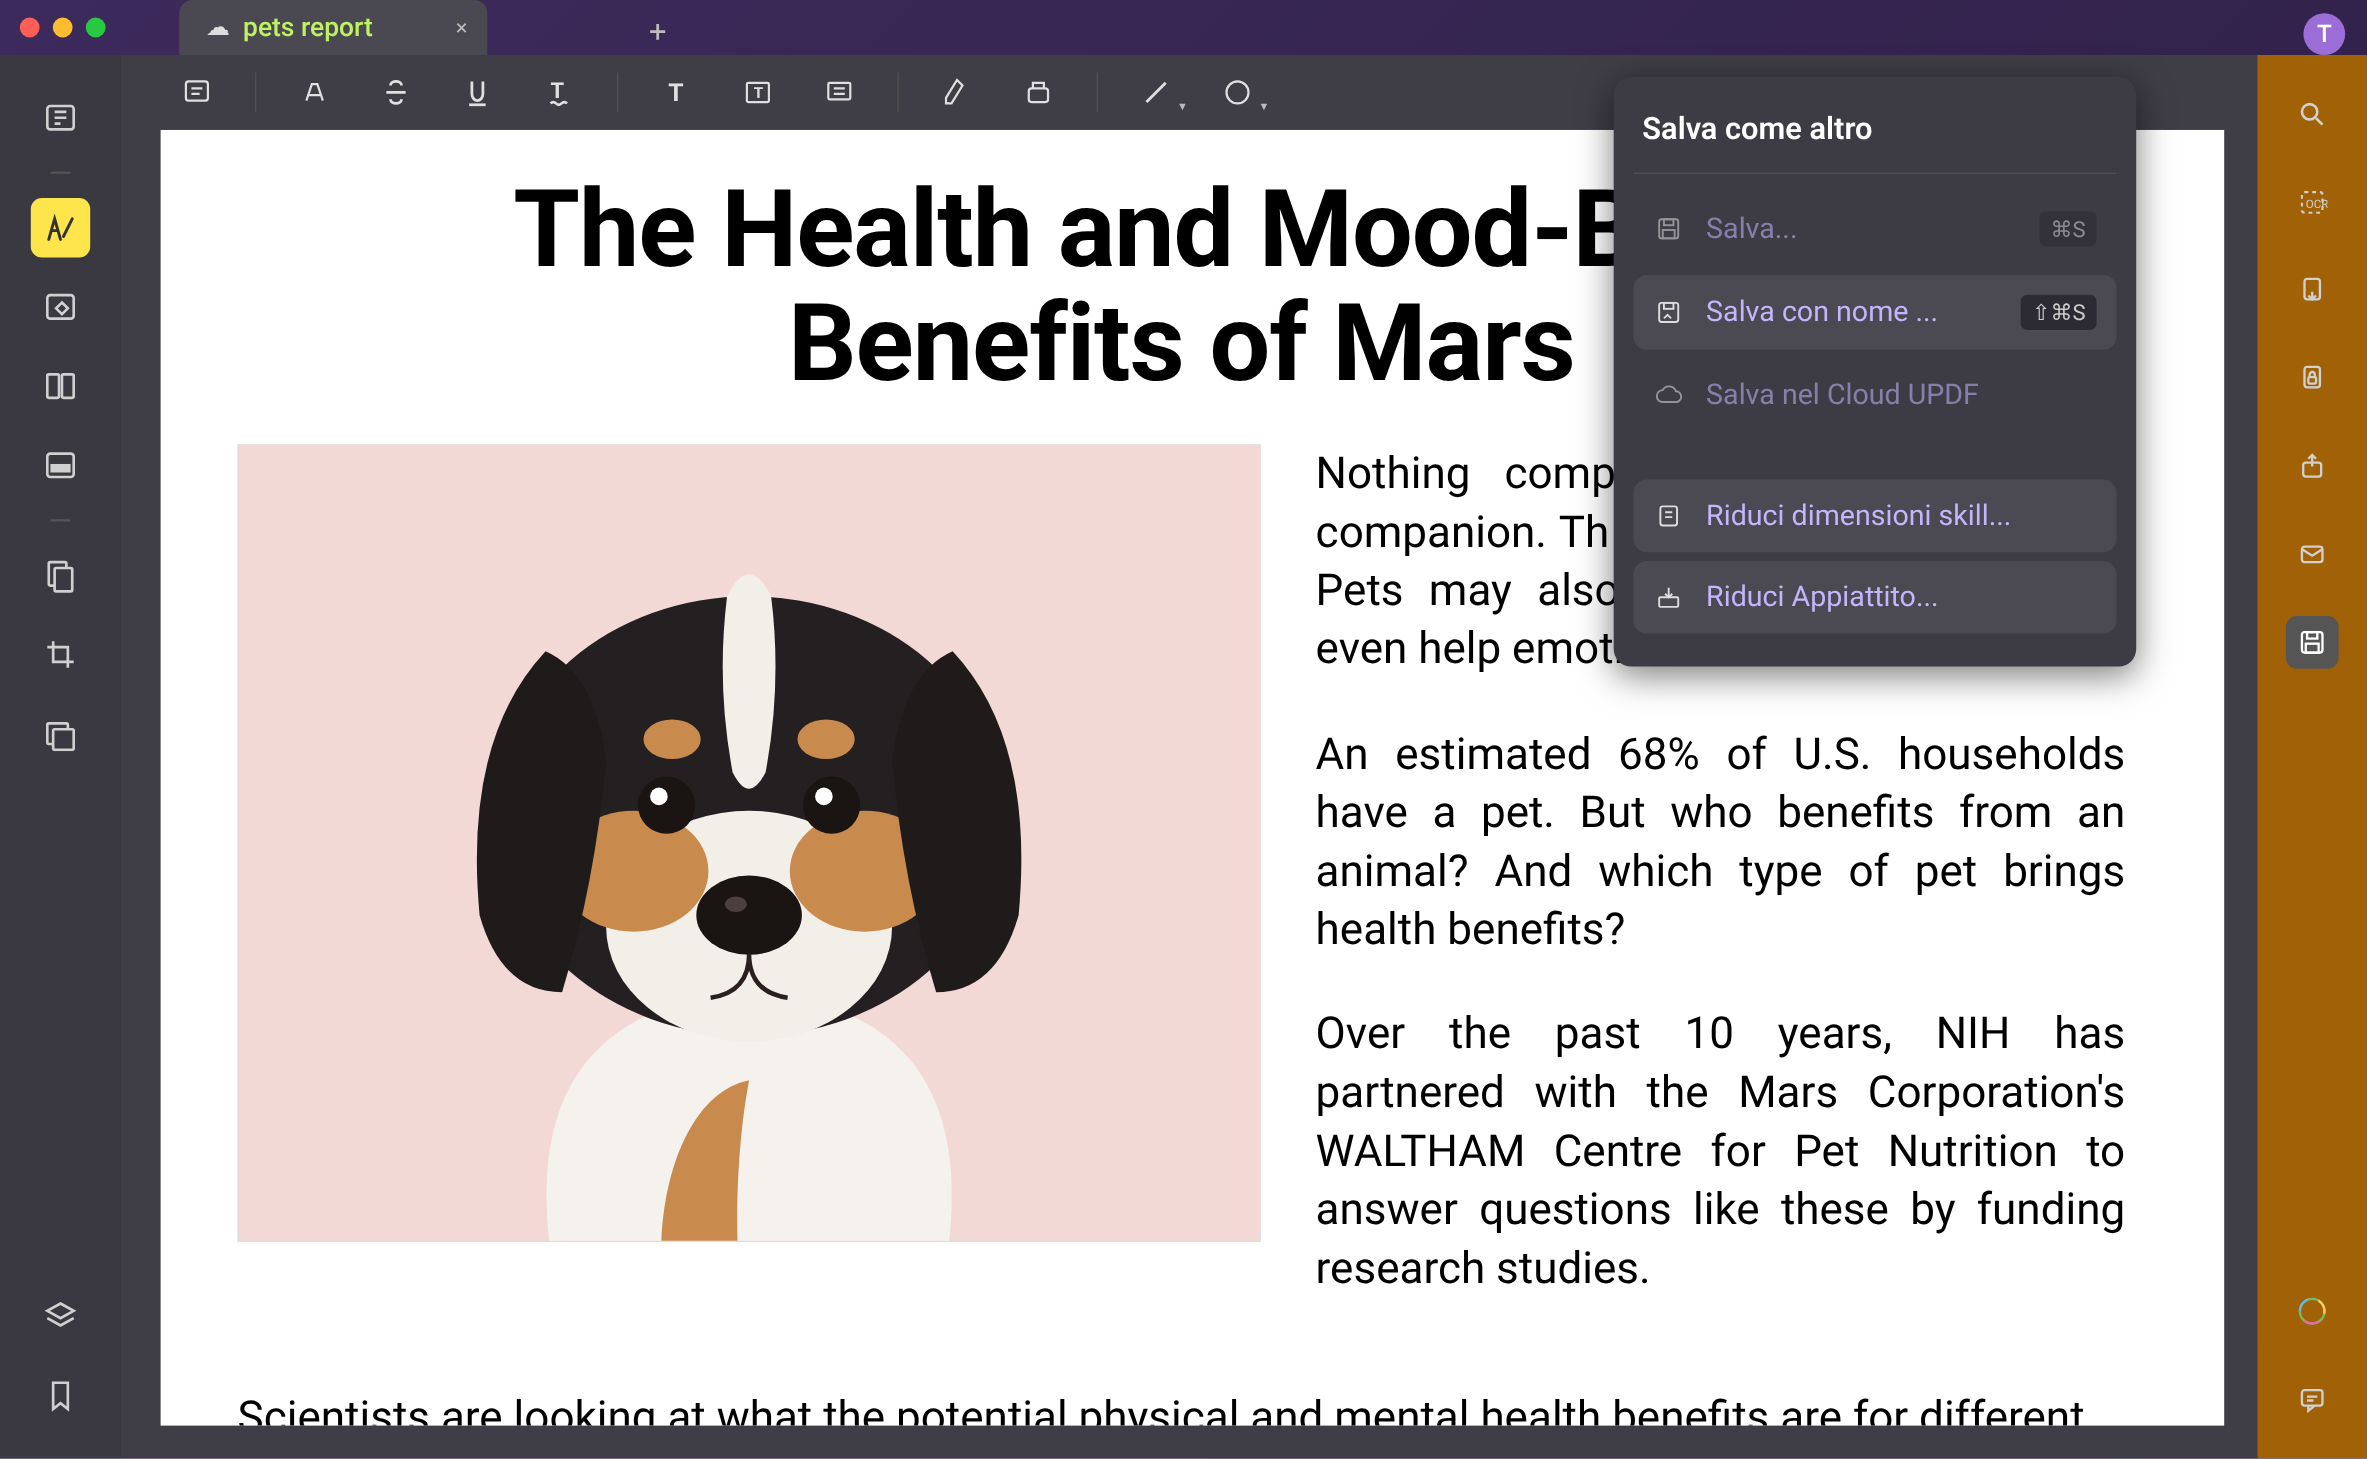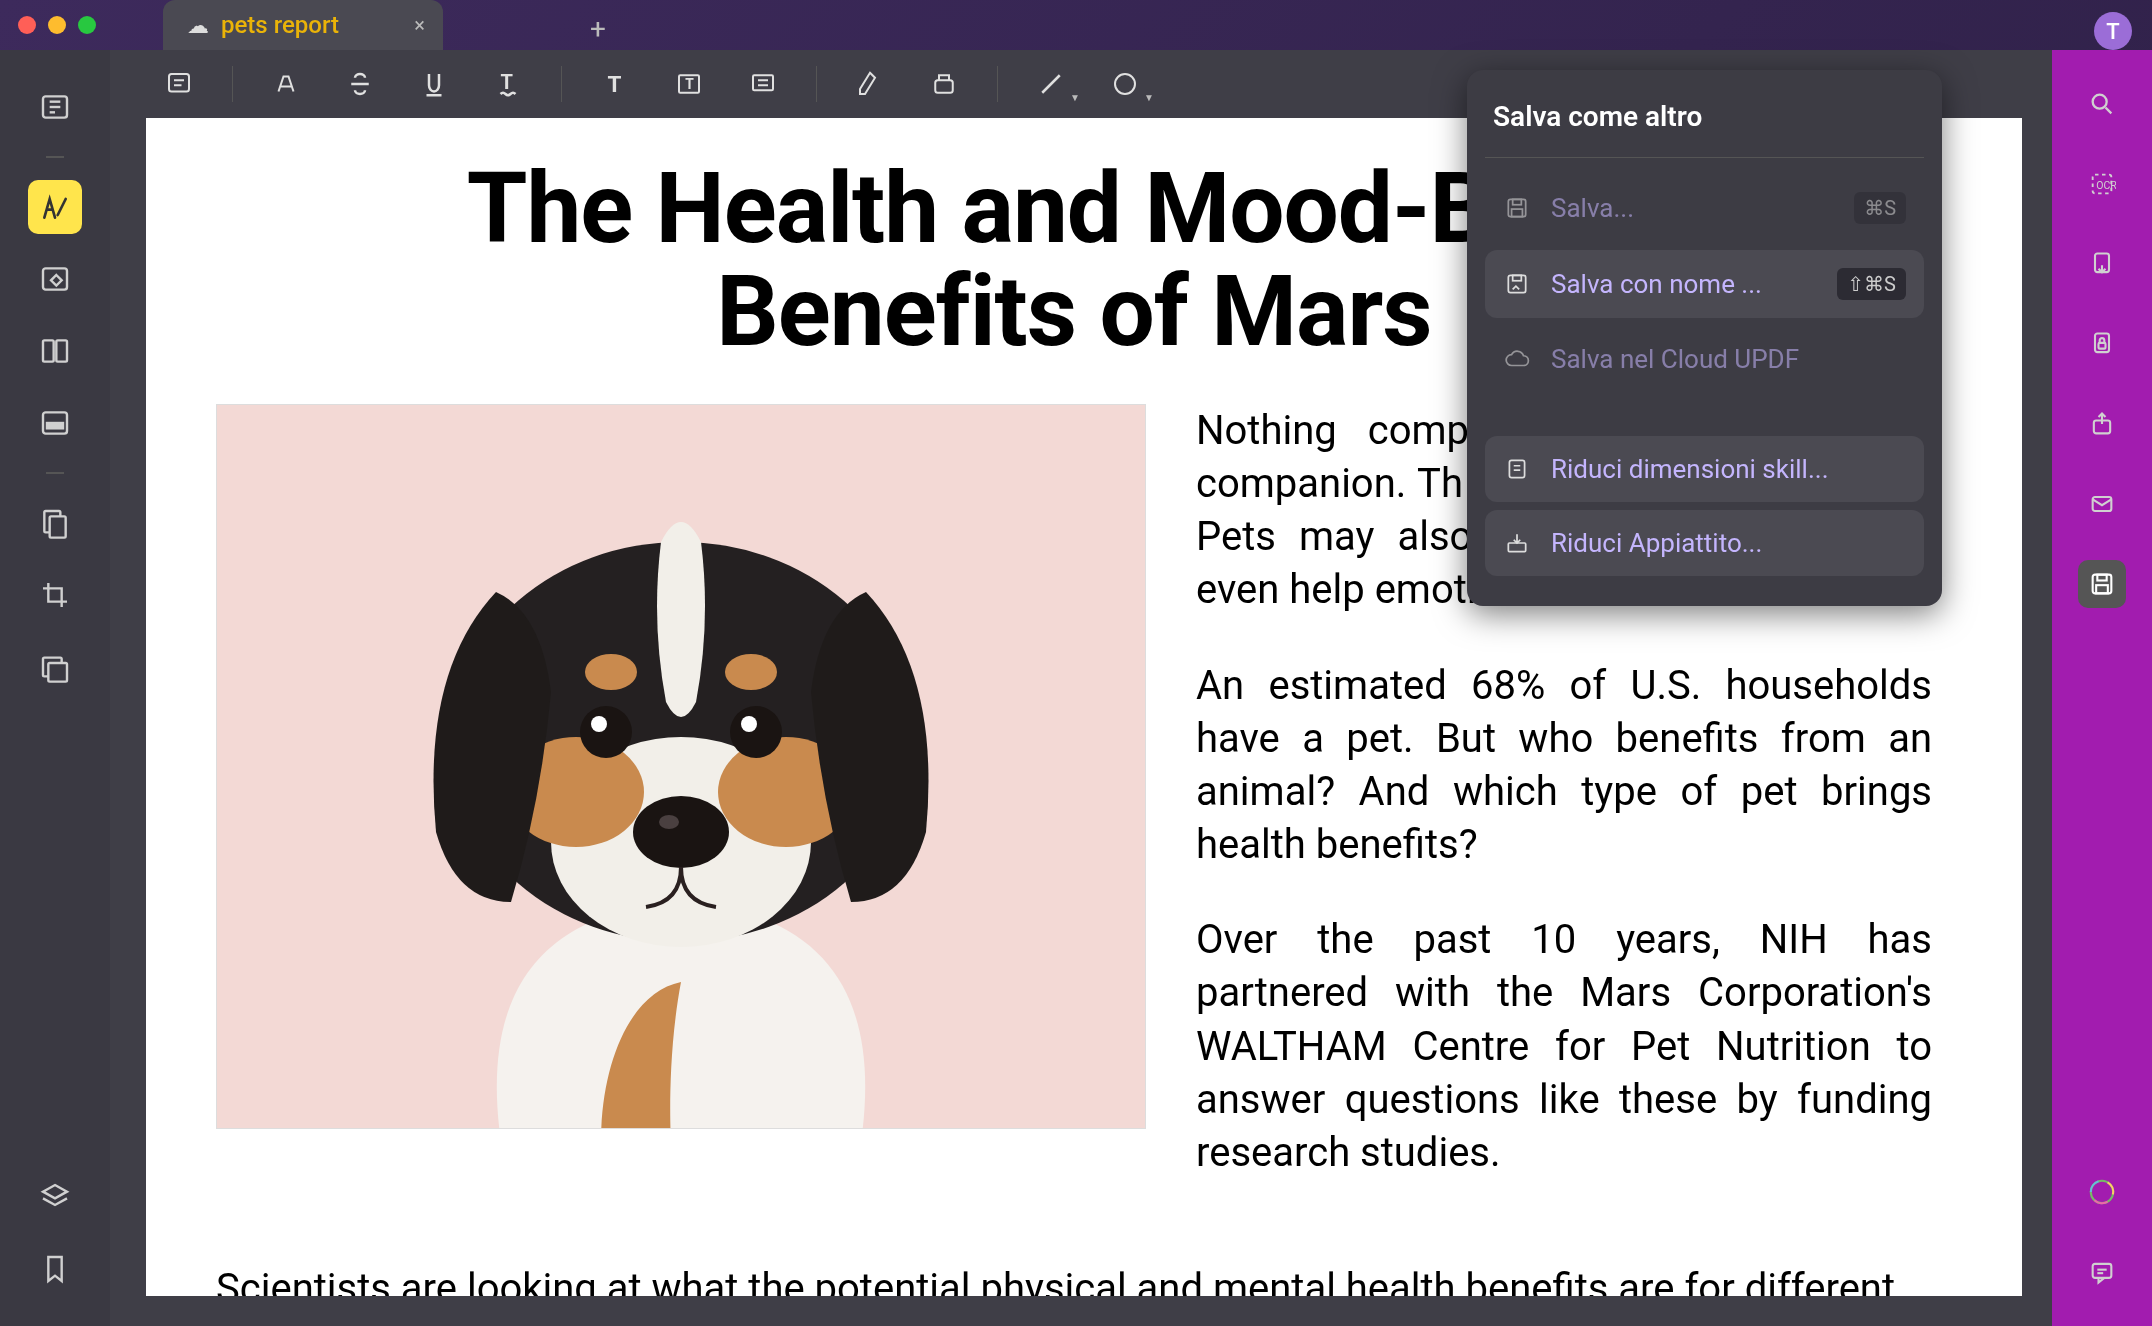--- a/index.html
+++ b/index.html
@@ -5,21 +5,21 @@
 *{margin:0;padding:0;box-sizing:border-box;font-family:-apple-system,BlinkMacSystemFont,"Segoe UI",Roboto,sans-serif}
 body{width:2152px;height:1326px;background:linear-gradient(135deg,#3d2a5c 0%,#2b1e42 100%);overflow:hidden;position:relative}
 .titlebar{height:50px;display:flex;align-items:center;padding:0 18px;position:relative}
 .traffic-lights{display:flex;gap:12px}
 .tl{width:18px;height:18px;border-radius:50%}
 .tl.r{background:#ff5f57}
 .tl.y{background:#febc2e}
 .tl.g{background:#28c840}
 .tab{position:absolute;left:163px;top:0;height:50px;background:#4a4952;border-radius:12px 12px 0 0;display:flex;align-items:center;padding:0 40px 0 24px;gap:12px;min-width:280px}
 .tab-icon{color:#ddd;font-size:22px}
-.tab-title{color:#eab308;font-size:24px;font-weight:500}
+.tab-title{color:#bef264;font-size:24px;font-weight:500}
 .tab-close{position:absolute;right:18px;color:#bbb;font-size:20px;cursor:pointer}
 .new-tab{position:absolute;left:590px;top:12px;color:#bbb;font-size:28px;cursor:pointer}
 .avatar{position:absolute;right:20px;top:12px;width:38px;height:38px;border-radius:50%;background:#9b6dd7;display:flex;align-items:center;justify-content:center;color:#fff;font-size:22px;font-weight:500}
 .workspace{position:absolute;top:50px;left:0;right:0;bottom:0;display:flex}
 .left-rail{width:110px;background:#3a3942;display:flex;flex-direction:column;align-items:center;padding:30px 0;gap:18px}
 .rail-btn{width:54px;height:54px;border-radius:10px;display:flex;align-items:center;justify-content:center;cursor:pointer;color:#d0d0d0}
 .rail-btn.active{background:#ffe54c;color:#333}
 .rail-sep{width:18px;height:2px;background:#555;margin:4px 0}
 .rail-spacer{flex:1}
 .rail-btn svg{width:32px;height:32px}
@@ -30,21 +30,21 @@
 .tb-sep{width:1px;height:36px;background:#555}
 .tb-caret{position:absolute;right:-8px;bottom:2px;font-size:10px;color:#bbb}
 .doc-wrap{flex:1;overflow:hidden;padding:0 30px 30px 36px}
 .page{background:#fff;width:100%;height:100%;padding:40px 90px 0 70px;overflow:hidden}
 .doc-title{font-size:98px;font-weight:700;text-align:center;line-height:1.05;letter-spacing:-1px;color:#000;margin-bottom:40px}
 .doc-body{display:flex;gap:50px}
 .doc-img{width:930px;height:725px;background:#f3d9d5;border:1px solid #ddd;flex-shrink:0;position:relative;overflow:hidden}
 .dog{position:absolute;left:50%;top:48%;transform:translate(-50%,-50%)}
 .doc-text{flex:1;font-size:40px;line-height:1.33;text-align:justify;color:#000}
 .doc-text p{margin-bottom:42px}
-.right-rail{width:100px;background:#a21caf;display:flex;flex-direction:column;align-items:center;padding:30px 0;gap:32px}
+.right-rail{width:100px;background:#a16207;display:flex;flex-direction:column;align-items:center;padding:30px 0;gap:32px}
 .right-rail .rail-btn{width:48px;height:48px}
 .right-rail .rail-btn.active{background:#555;border-radius:10px;color:#fff}
 .right-rail .rail-btn svg{width:28px;height:28px}
 .rr-spacer{flex:1}
 .popover{position:absolute;right:110px;top:20px;width:475px;background:#3d3c44;border-radius:16px;padding:18px 18px 22px 18px;box-shadow:0 8px 32px rgba(0,0,0,.5)}
 .pop-title{font-size:28px;font-weight:600;color:#fff;padding:12px 8px 24px 8px}
 .pop-sep{height:1px;background:#555;margin:0 0 16px 0}
 .pop-item{display:flex;align-items:center;gap:20px;padding:18px 18px;border-radius:12px;cursor:pointer;position:relative;margin-bottom:8px}
 .pop-item.hi{background:#4b4a52}
 .pop-item.dim{opacity:.55}

